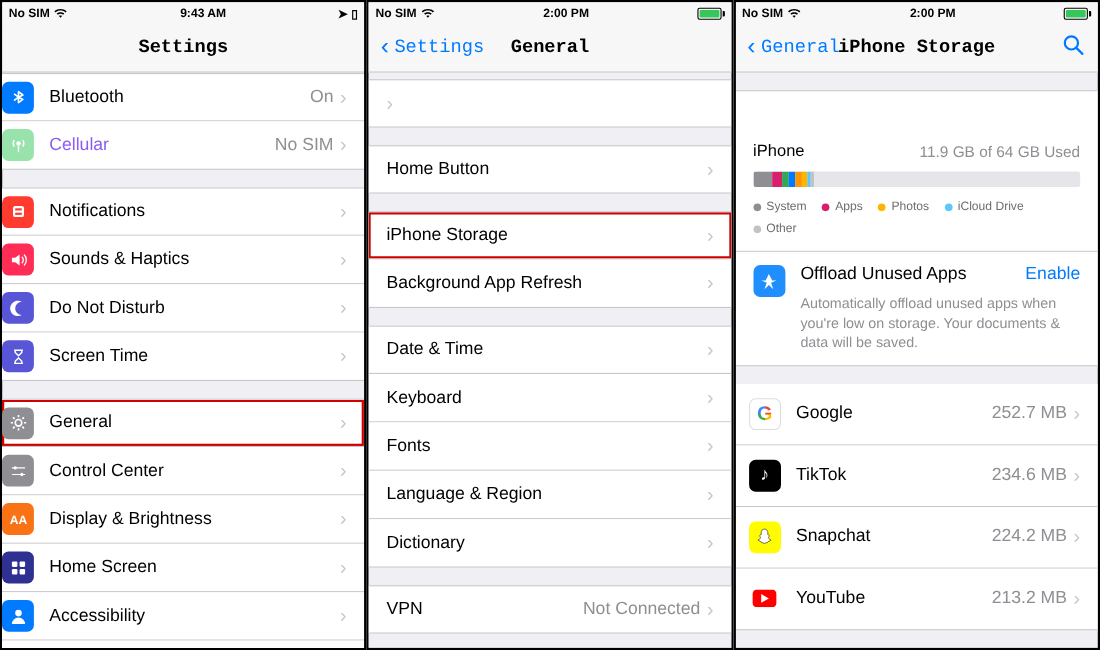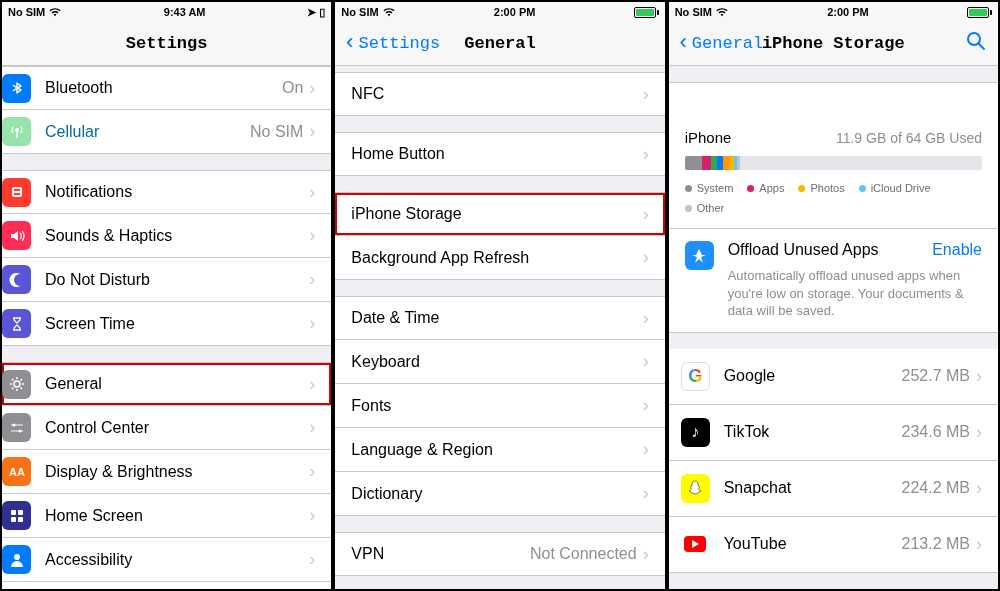--- a/index.html
+++ b/index.html
@@ -18,21 +18,21 @@
 .header-label { font-size: 12px; color: #6d6d72; padding: 14px 16px 6px; text-transform: uppercase; letter-spacing: 0.5px; }
 .row { background: #fff; min-height: 44px; display: flex; align-items: center; padding: 0 16px 0 16px; border-bottom: 0.5px solid #c8c7cc; position: relative; cursor: pointer; }
 .row:first-child { border-top: 0.5px solid #c8c7cc; }
 .row.with-icon { padding-left: 0; }
 .icon-box { width: 29px; height: 29px; border-radius: 6px; margin-right: 14px; display: flex; align-items: center; justify-content: center; flex-shrink: 0; }
 .icon-box svg { width: 18px; height: 18px; }
 .row-label { font-size: 16px; color: #000; flex: 1; }
 .row-detail { font-size: 16px; color: #8e8e93; margin-right: 6px; }
 .chevron { color: #c7c7cc; font-size: 18px; font-weight: 300; }
 .highlight { box-shadow: inset 0 0 0 2px #d00000; }
-.disabled .row-label { color: #0369a1; }
+.disabled .row-label { color: #8b5cf6; }
 .storage-card { background: #fff; padding: 14px 16px; border-bottom: 0.5px solid #c8c7cc; border-top: 0.5px solid #c8c7cc; }
 .storage-top { display: flex; justify-content: space-between; align-items: center; margin-bottom: 10px; margin-top: 32px; }
 .storage-device { font-size: 15px; color: #000; }
 .storage-used { font-size: 14px; color: #8e8e93; }
 .storage-bar { height: 14px; background: #e5e5ea; border-radius: 2px; overflow: hidden; display: flex; margin-bottom: 12px; }
 .seg { height: 100%; }
 .legend { display: flex; flex-wrap: wrap; gap: 8px 14px; }
 .legend-item { display: flex; align-items: center; gap: 5px; font-size: 11px; color: #6d6d72; }
 .legend-dot { width: 7px; height: 7px; border-radius: 50%; }
 .rec-row { background: #fff; padding: 12px 16px; display: flex; border-bottom: 0.5px solid #c8c7cc; }
@@ -218,21 +218,20 @@
     <div class="nav-back">
       <span class="chev">‹</span>
       <span>Settings</span>
     </div>
     <div class="nav-title">General</div>
   </div>
   <div class="content">
     <div style="height:6px"></div>
     <div id="s2a">
         <div class="row">
-          <span class="row-label">NFC</span>
           <span class="chevron">›</span>
         </div>
       </div>
     <div class="section-gap"></div>
     <div id="s2b">
         <div class="row">
           <span class="row-label">Home Button</span>
           <span class="chevron">›</span>
         </div>
       </div>

